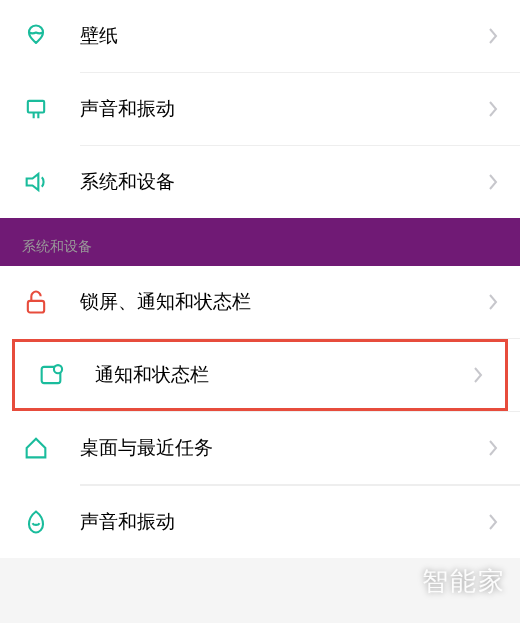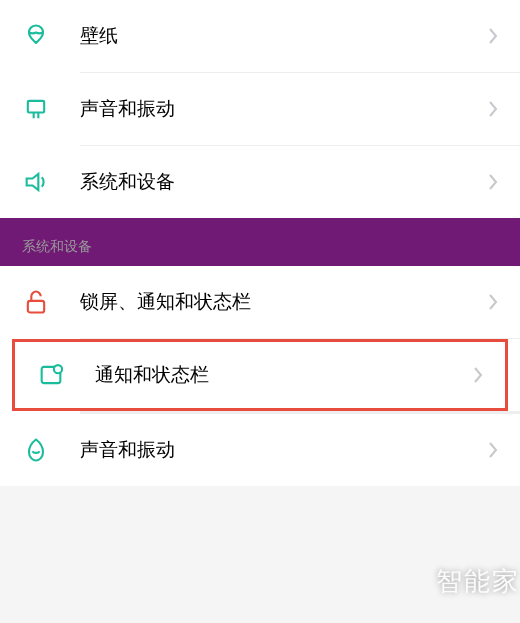--- a/index.html
+++ b/index.html
@@ -59,21 +59,21 @@
       border: 3px solid #e74c3c;
       margin: 0 12px;
     }
     .divider {
       height: 1px;
       background: #eee;
       margin-left: 80px;
     }
     .watermark {
       position: absolute;
-      right: 0;
+      right: 14px;
       bottom: 24px;
       text-align: right;
       color: rgba(255,255,255,0.92);
       text-shadow: 0 0 6px rgba(0,0,0,0.4);
       pointer-events: none;
     }
     .watermark .wm-line1 {
       font-size: 26px;
       font-weight: 500;
       letter-spacing: 2px;
@@ -166,20 +166,33 @@
     </span>
     <span class="item-label">通知和状态栏</span>
     <span class="chevron">
       <svg viewBox="0 0 10 18" fill="none" stroke="#c7c7cc" stroke-width="2">
           <path d="M2 2 L8 9 L2 16"></path>
         </svg>
     </span>
   </div>
   <div class="divider"></div>
 
+  <div class="list-item">
+    <span class="icon-wrap">
+      <svg viewBox="0 0 24 24" fill="none" stroke="#1abc9c" stroke-width="1.8">
+        <path d="M4 12 L12 4 L20 12 L20 20 L4 20 Z"></path>
+      </svg>
+    </span>
+    <span class="item-label">桌面与最近任务</span>
+    <span class="chevron">
+      <svg viewBox="0 0 10 18" fill="none" stroke="#c7c7cc" stroke-width="2">
+          <path d="M2 2 L8 9 L2 16"></path>
+        </svg>
+    </span>
+  </div>
   <div class="divider"></div>
 
   <div class="divider"></div>
 
   <div class="list-item">
     <span class="icon-wrap">
       <svg viewBox="0 0 24 24" fill="none" stroke="#1abc9c" stroke-width="1.8">
         <path d="M12 3 C8 6 6 10 6 14 C6 18 9 21 12 21 C15 21 18 18 18 14 C18 10 16 6 12 3 Z"></path>
         <path d="M9 13 C10 15 14 15 15 13"></path>
       </svg>

